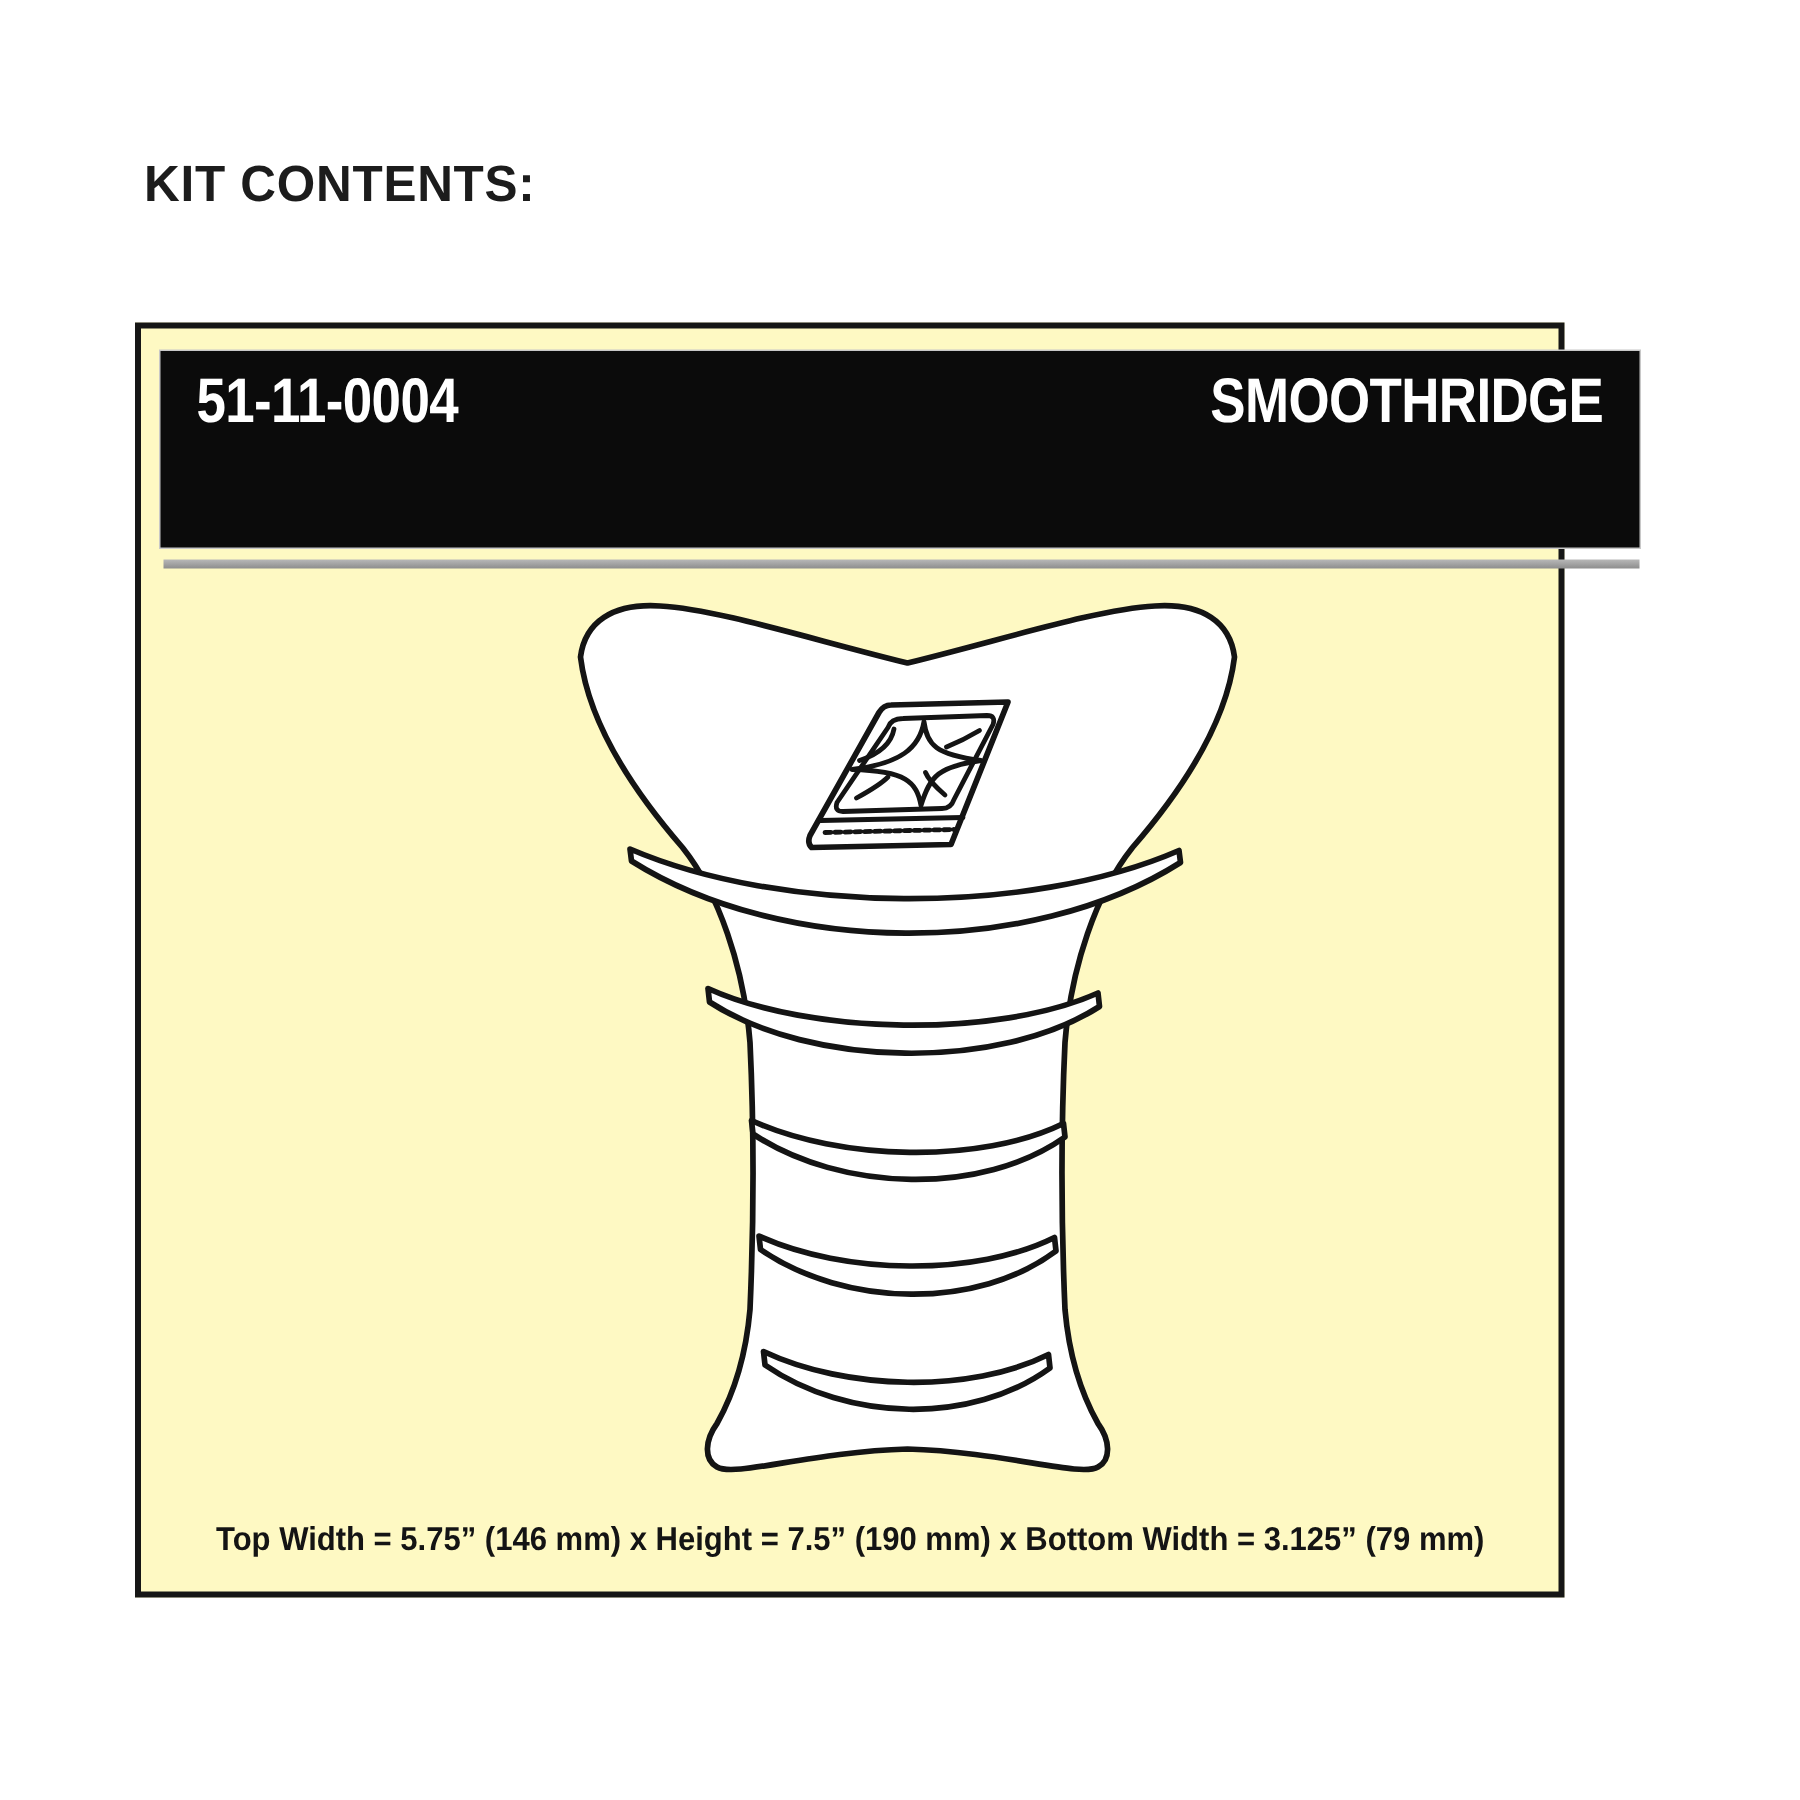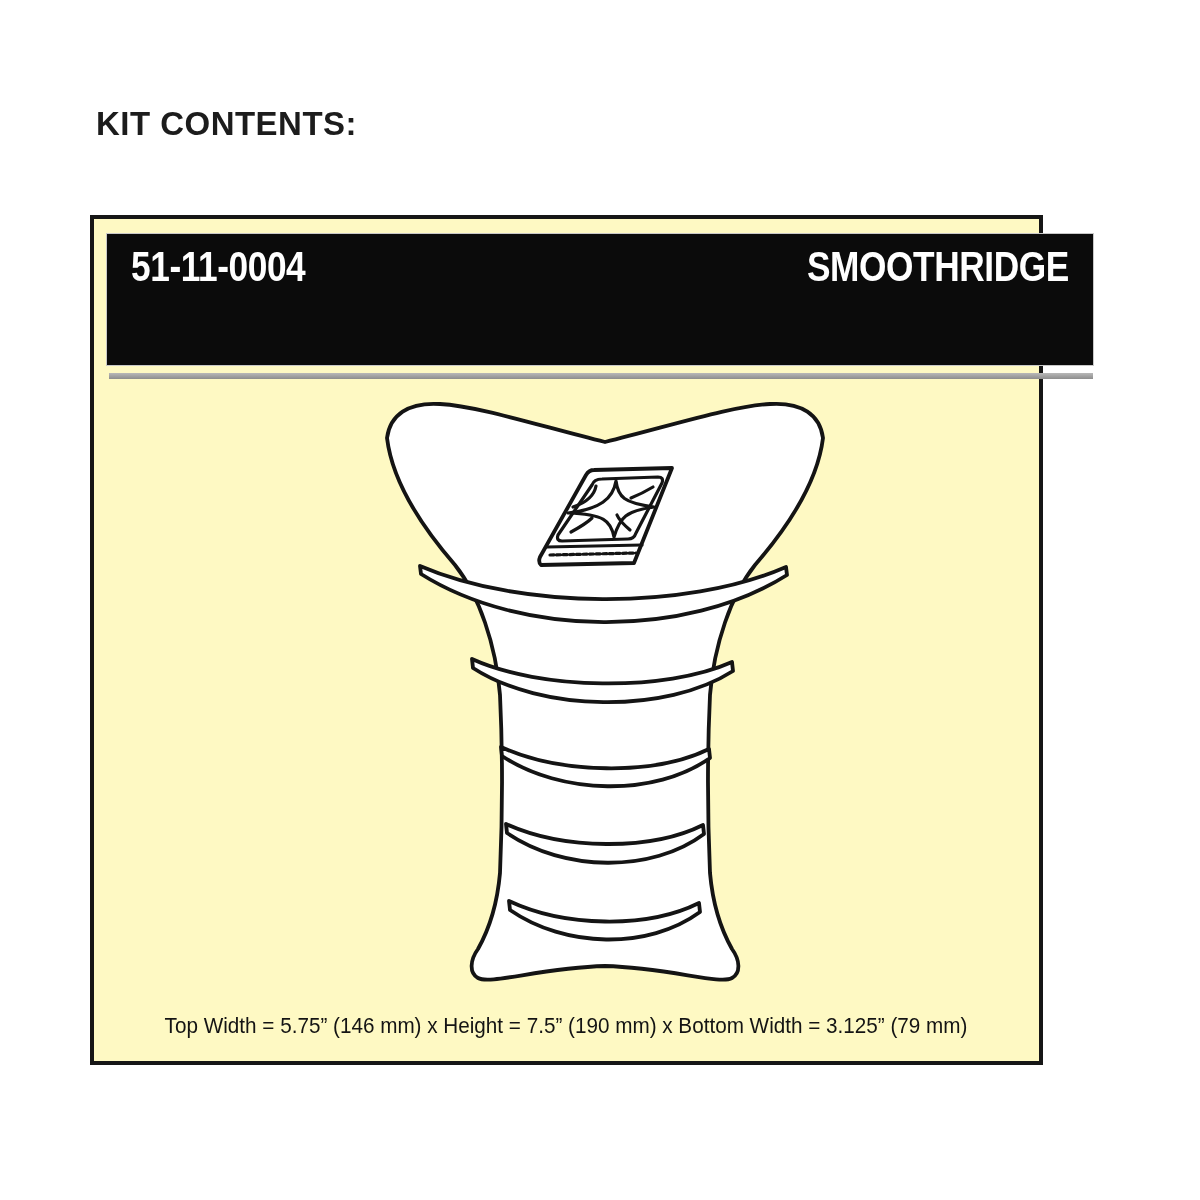--- a/index.html
+++ b/index.html
@@ -98,21 +98,21 @@
   .line-art.thin { stroke-width: 3.2; }
   .line-art.nofill { fill: none; }
 
   .dims {
     position: absolute;
     left: 0;
     right: 0;
     bottom: 22px;
     text-align: center;
     font-size: 22px;
-    font-weight: 400;
+    font-weight: 700;
     color: #141414;
     white-space: nowrap;
   }
   .dims .dims-inner {
     display: inline-block;
     transform: scaleX(0.94);
     transform-origin: 50% 50%;
   }
 </style>
 </head>

